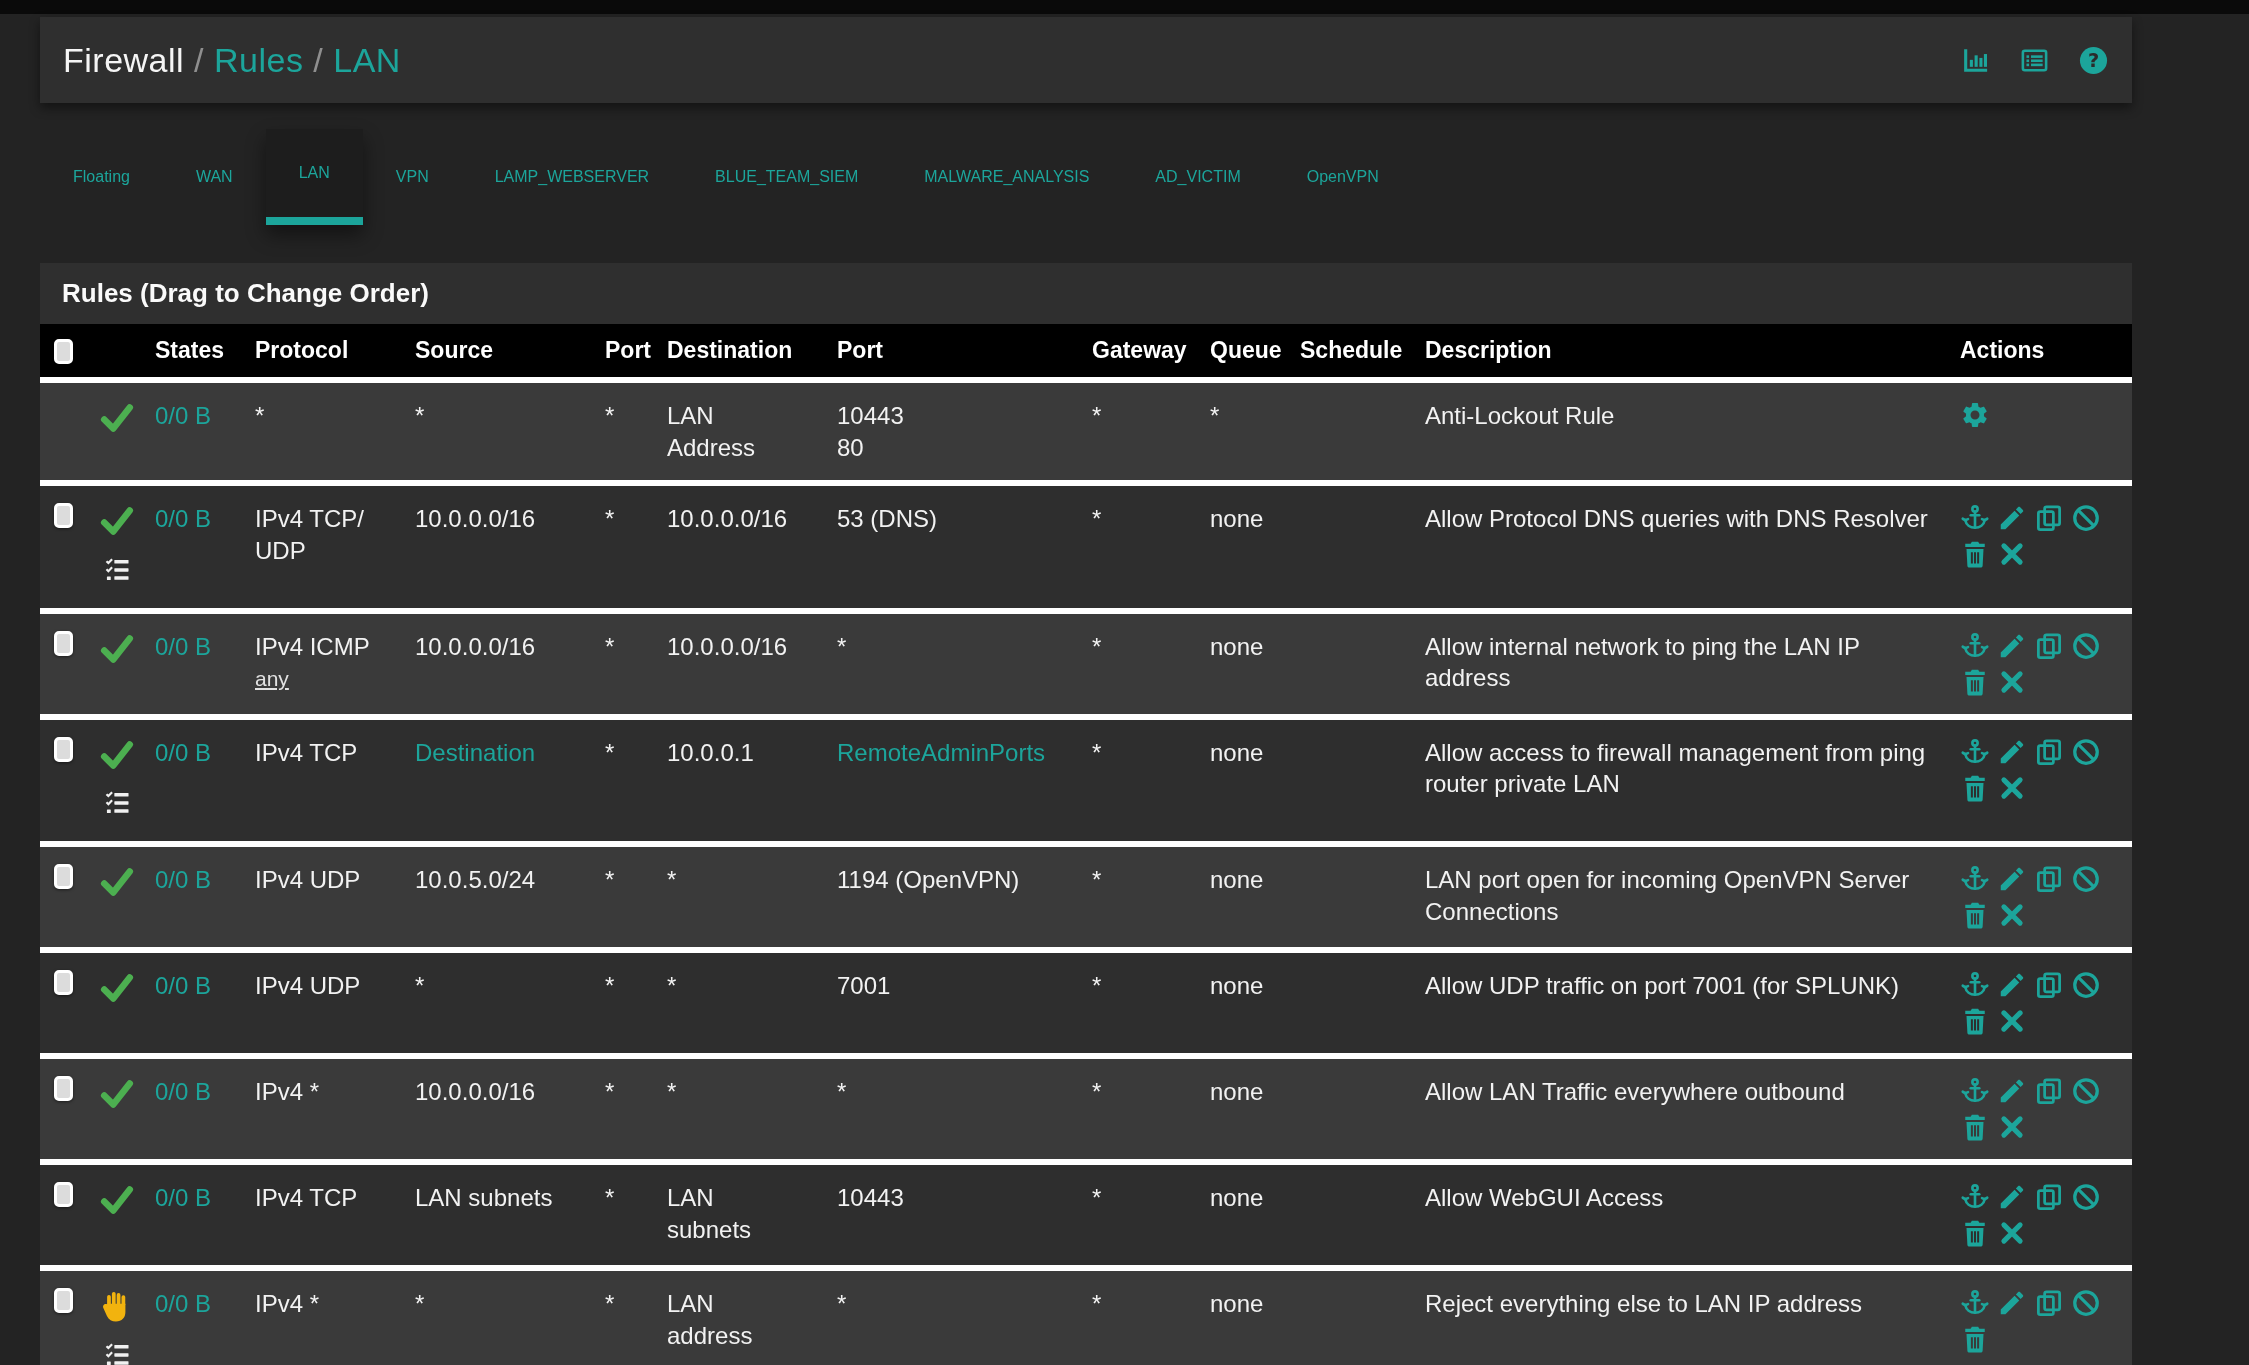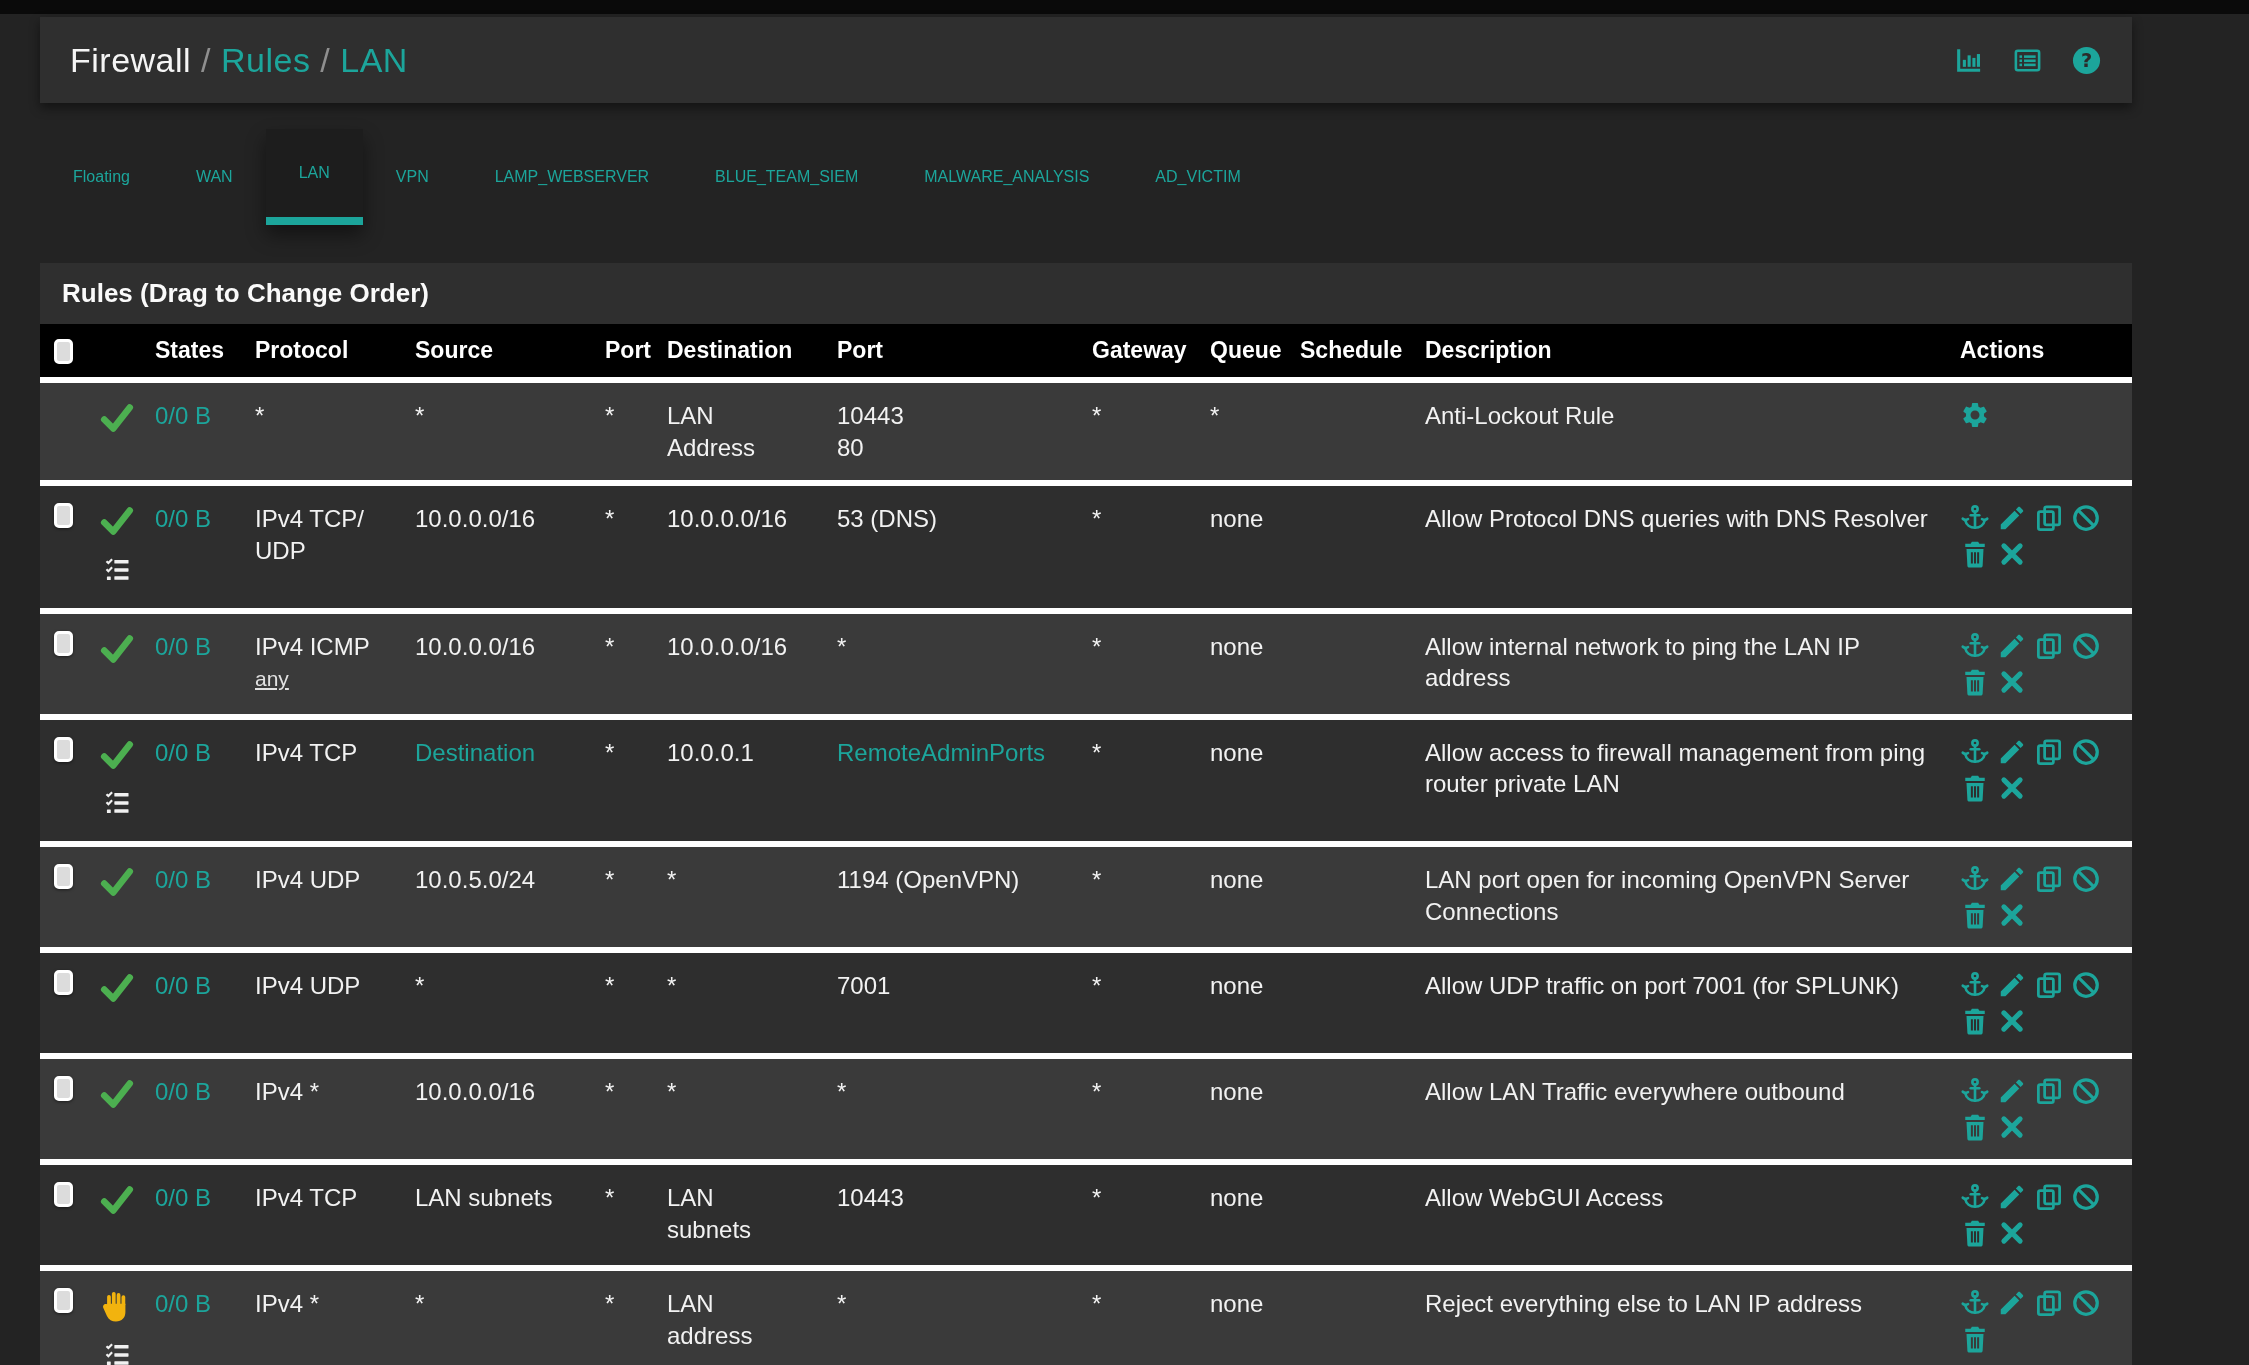--- a/index.html
+++ b/index.html
@@ -11,21 +11,21 @@
     color:#ececec;
   }
   .topstrip { height:14px; background:#0a0a0a; }
   .page { margin-left:40px; width:2092px; }
 
   
   .titlebar {
     margin-top:3px; height:86px; background:#2f2f2f;
     box-shadow:0 5px 10px rgba(0,0,0,.45);
     display:flex; align-items:center; justify-content:space-between;
-    padding:0 30px;
+    padding:0 23px;
   }
   .breadcrumb { font-size:34px; letter-spacing:.5px; }
   .crumb { color:var(--accent); cursor:pointer; }
   .crumb.root { color:#f5f5f5; cursor:default; }
   .crumb-sep { color:#8f8f8f; }
   .titlebar-icons { display:flex; align-items:center; gap:28px; }
   .titlebar-icons .icon-btn { color:var(--accent); cursor:pointer; display:inline-flex; }
   .titlebar-icons .icon-btn svg { width:31px; height:31px; }
 
   
@@ -125,20 +125,21 @@
 
   <nav class="tabs" id="tabs">
       <div class="tab">Floating</div>
       <div class="tab">WAN</div>
       <div class="tab active">LAN</div>
       <div class="tab">VPN</div>
       <div class="tab">LAMP_WEBSERVER</div>
       <div class="tab">BLUE_TEAM_SIEM</div>
       <div class="tab">MALWARE_ANALYSIS</div>
       <div class="tab">AD_VICTIM</div>
+      <div class="tab">OpenVPN</div>
     </nav>
 
   <section class="panel">
     <div class="panel-header">Rules (Drag to Change Order)</div>
     <table>
       <colgroup>
         <col style="width:45px">
           <col style="width:60px">
           <col style="width:100px">
         <col style="width:160px">

